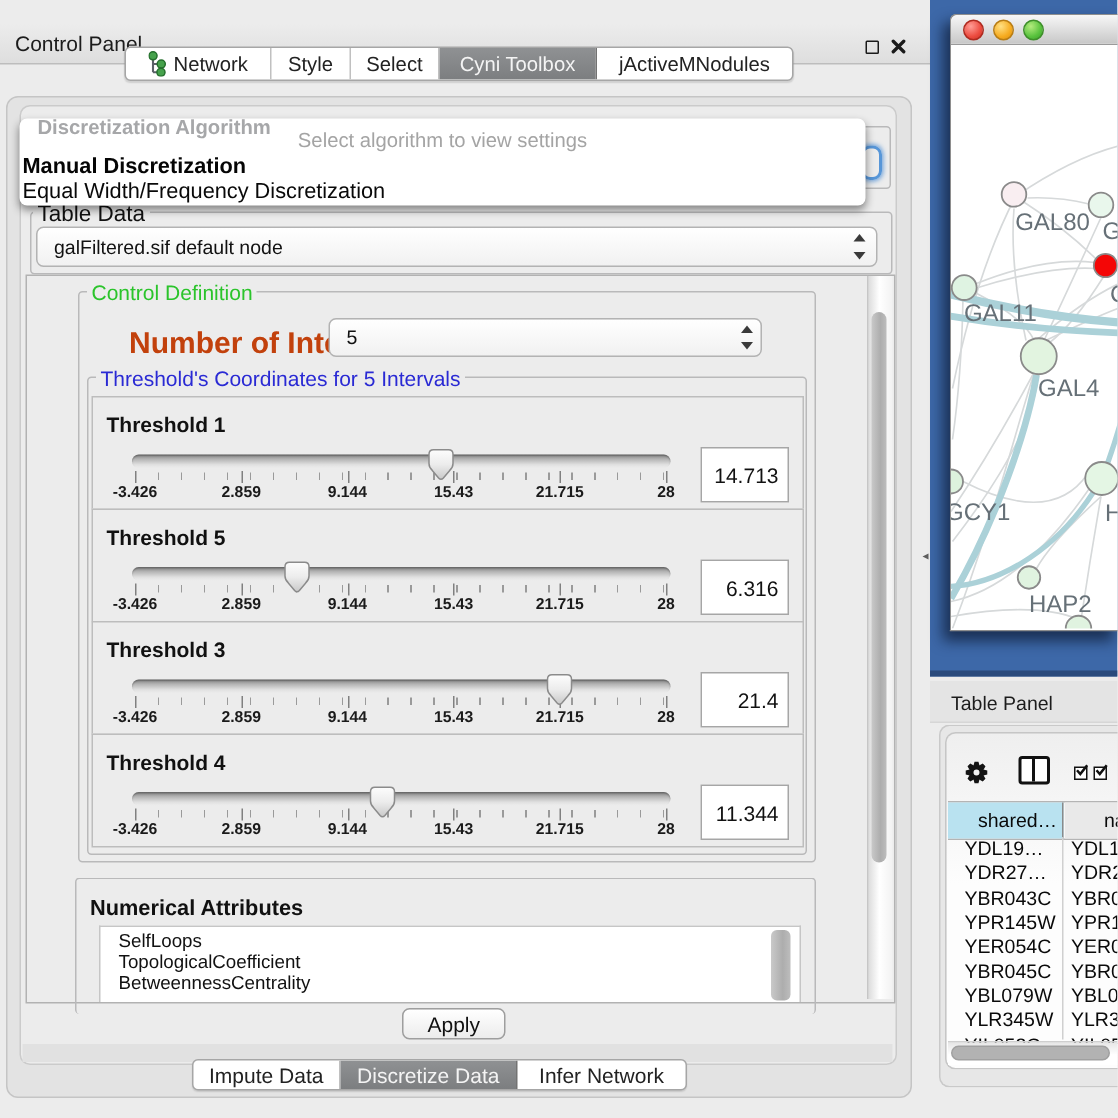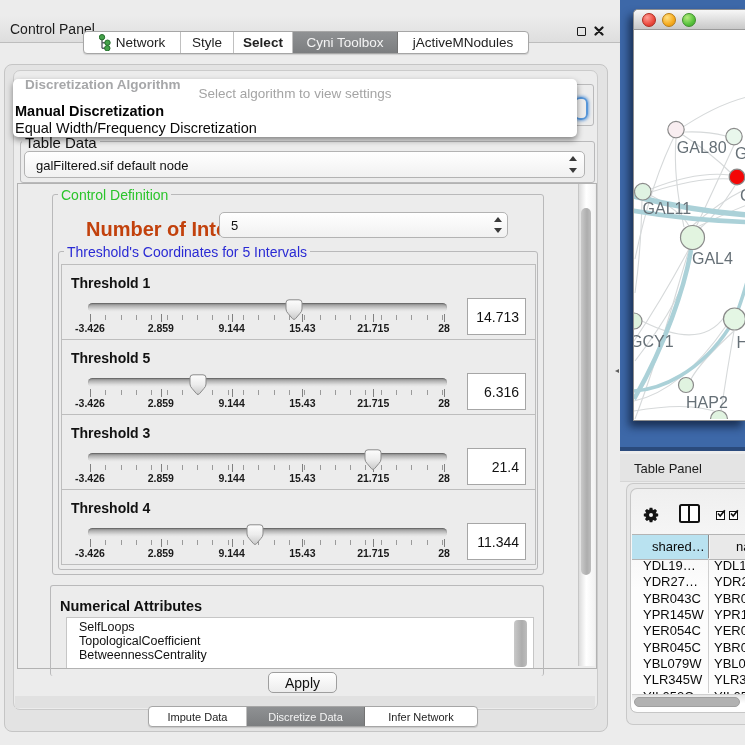--- a/index.html
+++ b/index.html
@@ -63,21 +63,21 @@
   </div>
 
   <div class="abs seg" style="left:83px;top:31px;height:21px;">
     <div class="s" style="width:96px;"><svg width="12" height="17" viewBox="0 0 12 17" style="margin-right:5px;">
           <path d="M3 5 V14.2 M3 8.7 H6 M3 14.2 H6" stroke="#5b6068" stroke-width="1.4" fill="none"></path>
           <circle cx="3" cy="3.2" r="2.7" fill="#46a24c" stroke="#256f2d" stroke-width="1"></circle>
           <circle cx="8.5" cy="8.7" r="2.7" fill="#46a24c" stroke="#256f2d" stroke-width="1"></circle>
           <circle cx="8.3" cy="14.2" r="2.7" fill="#46a24c" stroke="#256f2d" stroke-width="1"></circle>
         </svg>Network</div>
     <div class="s" style="width:52px;">Style</div>
-    <div class="s" style="width:58px;font-weight:bold;">Select</div>
+    <div class="s" style="width:58px;">Select</div>
     <div class="s sel" style="width:104px;">Cyni Toolbox</div>
     <div class="s" style="width:130px;">jActiveMNodules</div>
   </div>
 
   <div class="abs panel" id="outerpanel"></div>
   <div class="abs" id="innerpanel"></div>
   <div class="abs" style="left:15px;top:696px;width:580px;height:12px;background:#e1e1e1;"></div>
 
   <div class="abs groupbox" style="left:20px;top:84px;width:572px;height:40px;"></div>
 
@@ -242,21 +242,21 @@
   <div class="abs scrollthumb" style="left:514px;top:620px;width:13px;height:47px;border-radius:4px;"></div>
 
   <div class="abs" style="left:13px;top:79px;width:564px;height:58px;background:#fff;border-radius:5px;box-shadow:0 3px 6px rgba(0,0,0,0.45);"></div>
   <span class="abs" style="left:25px;top:77px;font-size:13.5px;font-weight:bold;color:#a6a7a9;">Discretization Algorithm</span>
   <span class="abs" style="left:295px;top:86px;transform:translateX(-50%);font-size:13.5px;color:#a4a4a4;">Select algorithm to view settings</span>
   <span class="abs" style="left:15px;top:120px;font-size:14.5px;color:#090909;">Equal Width/Frequency Discretization</span>
   <span class="abs" style="left:15px;top:103px;font-size:14.5px;font-weight:bold;color:#050505;">Manual Discretization</span>
 
   <div class="pushbtn" style="left:268px;top:672px;width:67px;height:19px;">Apply</div>
 
-  <div class="abs seg" style="left:148px;top:706px;height:19px;font-size:11px;">
+  <div class="abs seg" style="left:128px;top:706px;height:19px;font-size:14px;">
     <div class="s" style="width:97px;">Impute Data</div>
     <div class="s sel" style="width:117px;">Discretize Data</div>
     <div class="s" style="width:112px;">Infer Network</div>
   </div>
 
   <div class="abs" style="left:615px;top:369px;width:0;height:0;border-top:2.5px solid transparent;border-bottom:2.5px solid transparent;border-right:4px solid #5e5e5e;"></div>
 
   <div class="abs" id="bluebg"></div>
   <div class="abs" style="left:620px;top:447px;width:125px;height:4px;background:#2a4a7c;"></div>
 

